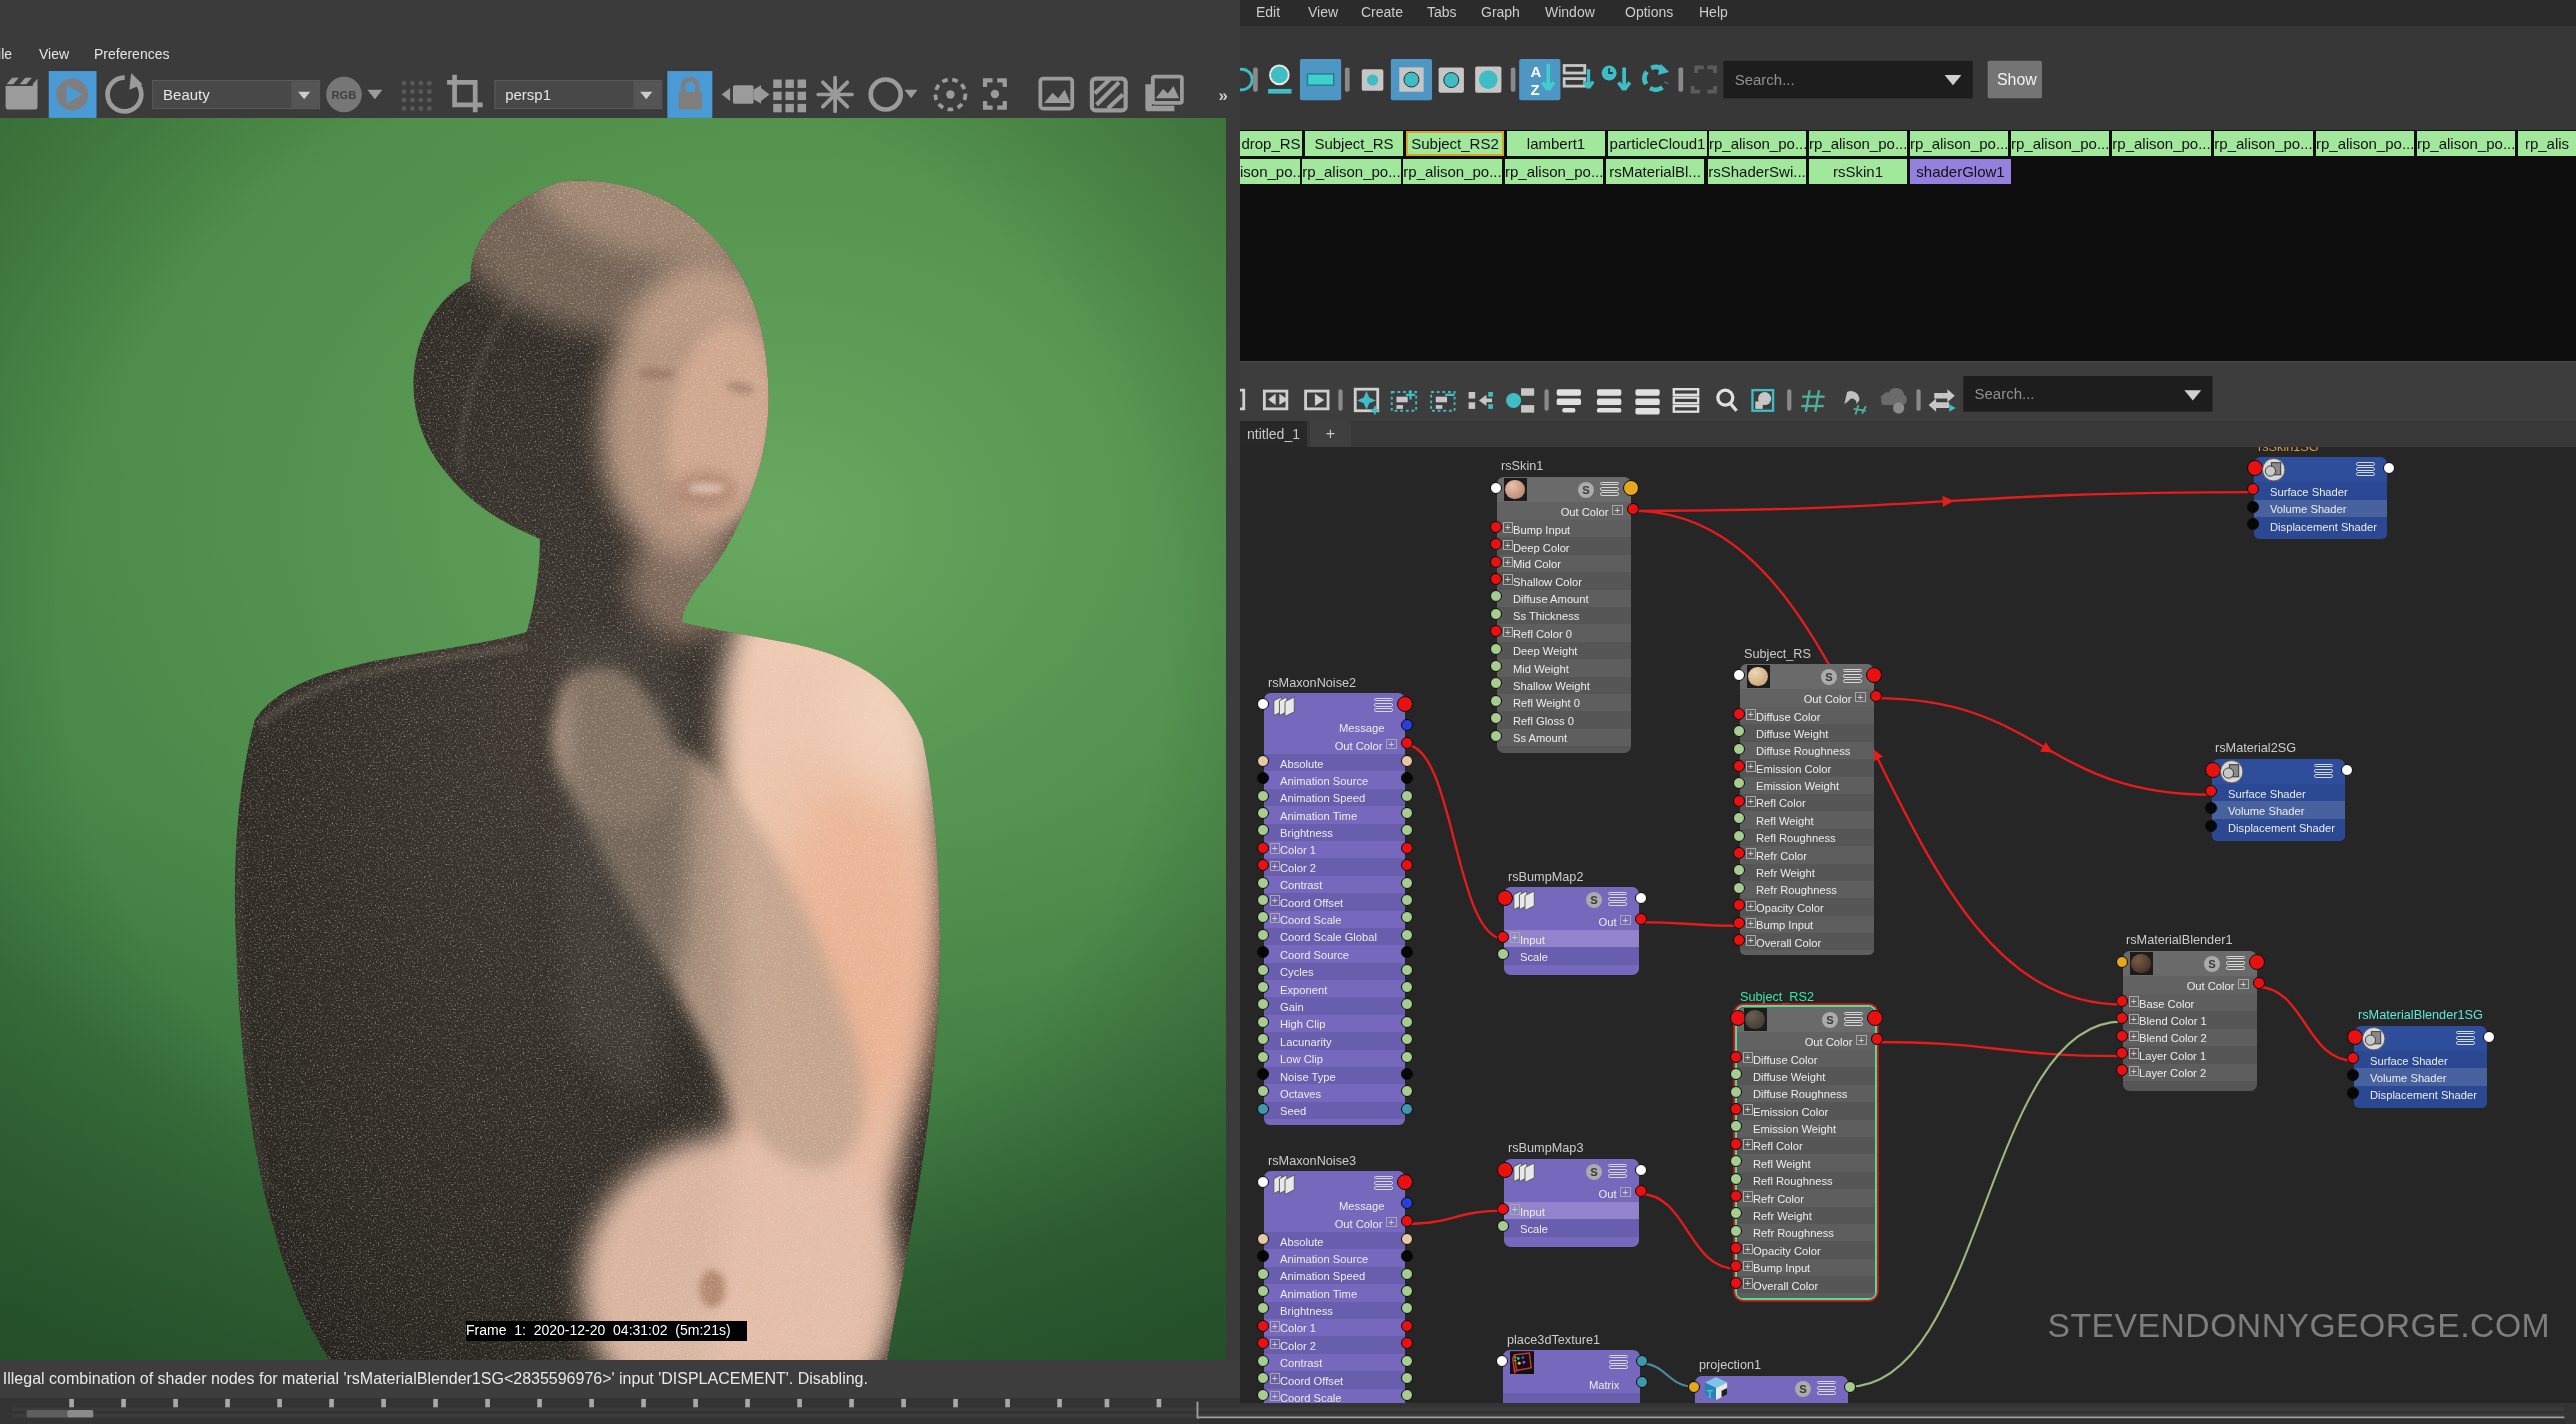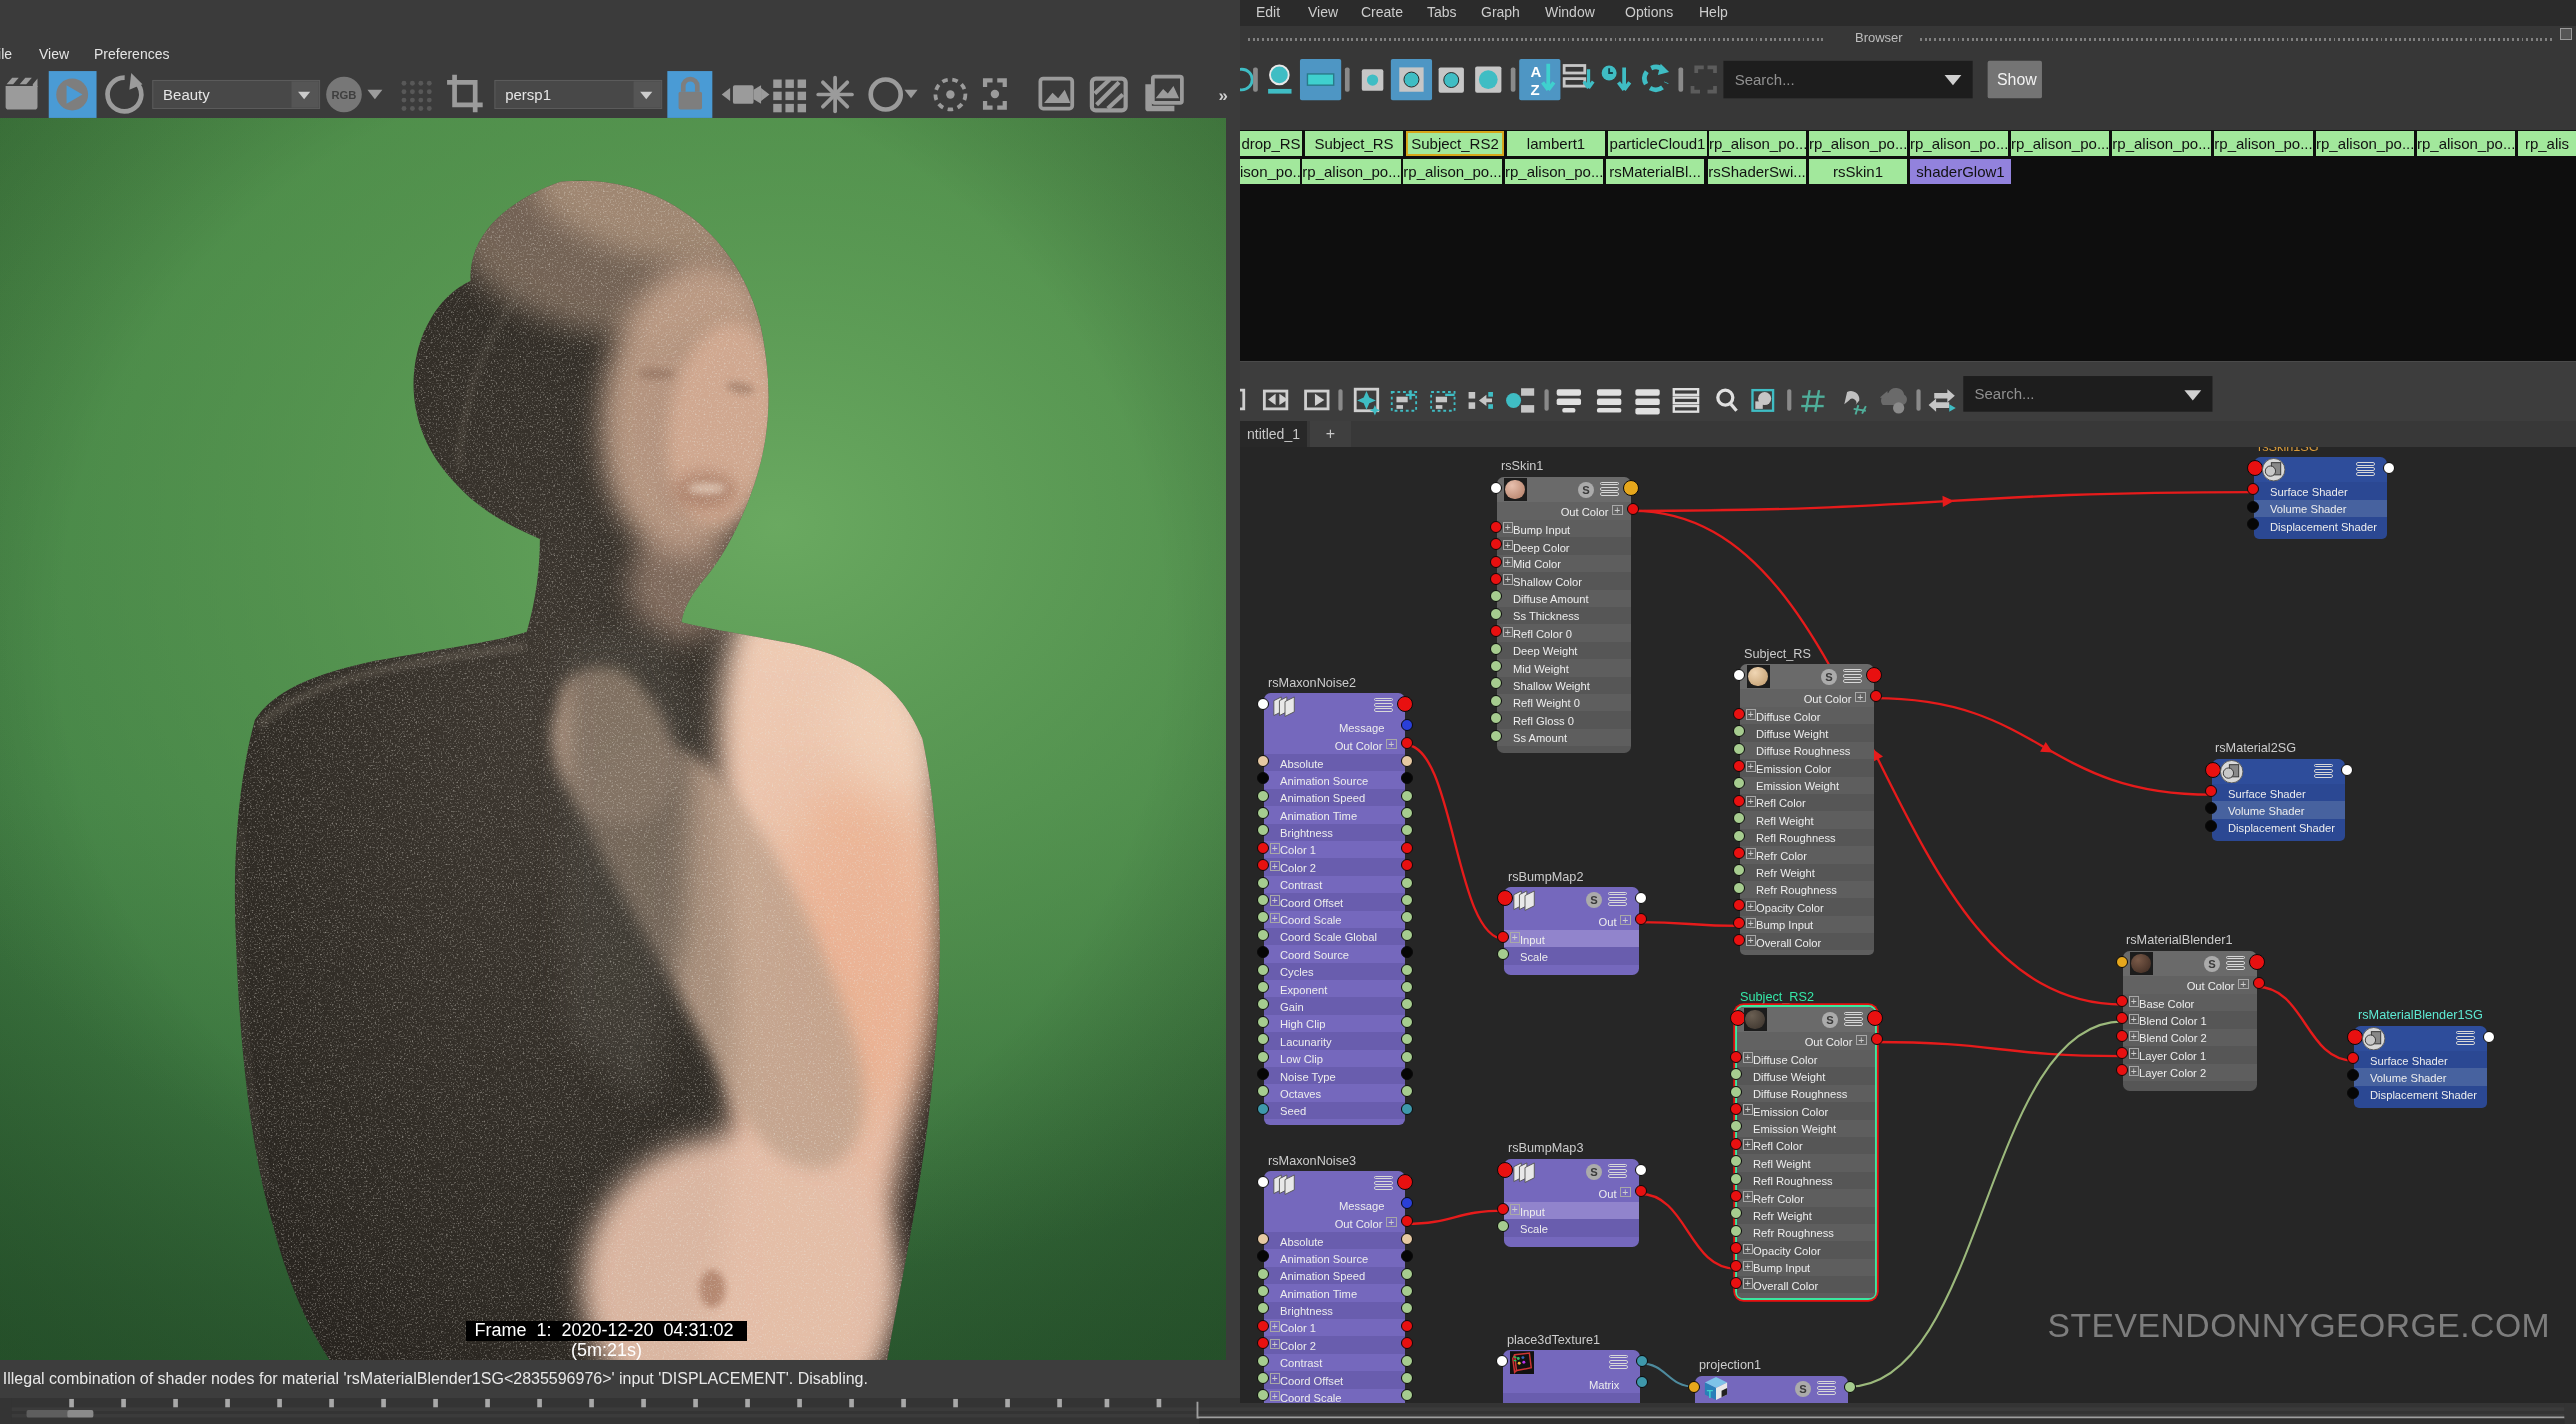--- a/index.html
+++ b/index.html
@@ -10,21 +10,21 @@
 
   
   #rsv { left:0; top:0; width:1240px; height:1398px; background:#3b3b3b; }
   #rsv-title { left:0; top:0; width:1240px; height:38px; background:#fcfcfc; }
   #rsv-title .t { position:absolute; left:14px; top:9.4px; font-size:19px; color:#8e989c; }
   #rsv-menu { left:0; top:38px; width:1240px; height:33px; background:#3b3b3b; color:#e4e4e4; font-size:14px; }
   #rsv-menu span { position:absolute; top:8.4px; }
   #rsv-tools { left:0; top:71px; width:1240px; height:47px; background:#3b3b3b; }
   #viewport { left:0; top:118px; width:1226px; height:1242px; }
   #framebox { left:466px; top:1321px; width:281px; height:19.7px; background:#000; color:#fff;
-      font-size:18px; text-align:center; line-height:19.7px; }
+      font-size:14px; text-align:left; line-height:19.7px; }
   #rsv-status { left:0; top:1360px; width:1240px; height:38px; background:#3d3d3d; color:#e8e8e8;
       font-size:16px; line-height:38px; padding-left:2.8px; }
 
   
   #bstrip { left:0; top:1398px; width:2576px; height:26px; background:#343434; }
 
   
   #hs { left:1240px; top:0; width:1336px; height:1398px; background:#373737; }
   #hs-menu { left:0; top:0; width:1336px; height:26px; background:#2b2b2b; color:#cccccc; font-size:14px; }
   #hs-menu span { position:absolute; top:3.7px; }
@@ -343,26 +343,20 @@
     <div class="abs" id="hs-menu">
       <span style="left:16px">Edit</span>
         <span style="left:68px">View</span>
         <span style="left:121px">Create</span>
       <span style="left:187px">Tabs</span>
         <span style="left:241px">Graph</span>
         <span style="left:305px">Window</span>
       <span style="left:385px">Options</span>
         <span style="left:459px">Help</span>
     </div>
-    <div class="abs" id="hs-browser-head">
-      <div class="abs" style="left:7.5px;top:12px;width:575px;height:2.8px;background:repeating-linear-gradient(90deg,#808080 0 1.9px,transparent 1.9px 4.7px)"></div>
-      <div class="abs" style="left:615px;top:3.7px;color:#bdbdbd;font-size:13px">Browser</div>
-      <div class="abs" style="left:680px;top:12px;width:633px;height:2.8px;background:repeating-linear-gradient(90deg,#808080 0 1.9px,transparent 1.9px 4.7px)"></div>
-      <div class="abs" style="left:1320px;top:1.9px;width:12px;height:12px;border:0.9px solid #999;background:#555"></div>
-    </div>
     <div class="abs" id="hs-tools">
       <svg width="1336" height="49" viewBox="0 0 1426 52">
         <g>
           <circle cx="2" cy="25" r="11" fill="none" stroke="#3fbdc4" stroke-width="3"></circle>
           <rect x="14" y="12" width="5" height="26" rx="2" fill="#8a8a8a"></rect>
 
           <circle cx="42" cy="20" r="10" fill="#3fbdc4" stroke="#e8e8e8" stroke-width="2"></circle>
           <rect x="30" y="35" width="25" height="5" fill="#3fbdc4"></rect>
 
           <rect x="64" y="3" width="44" height="44" rx="2" fill="#4e96c4"></rect>

